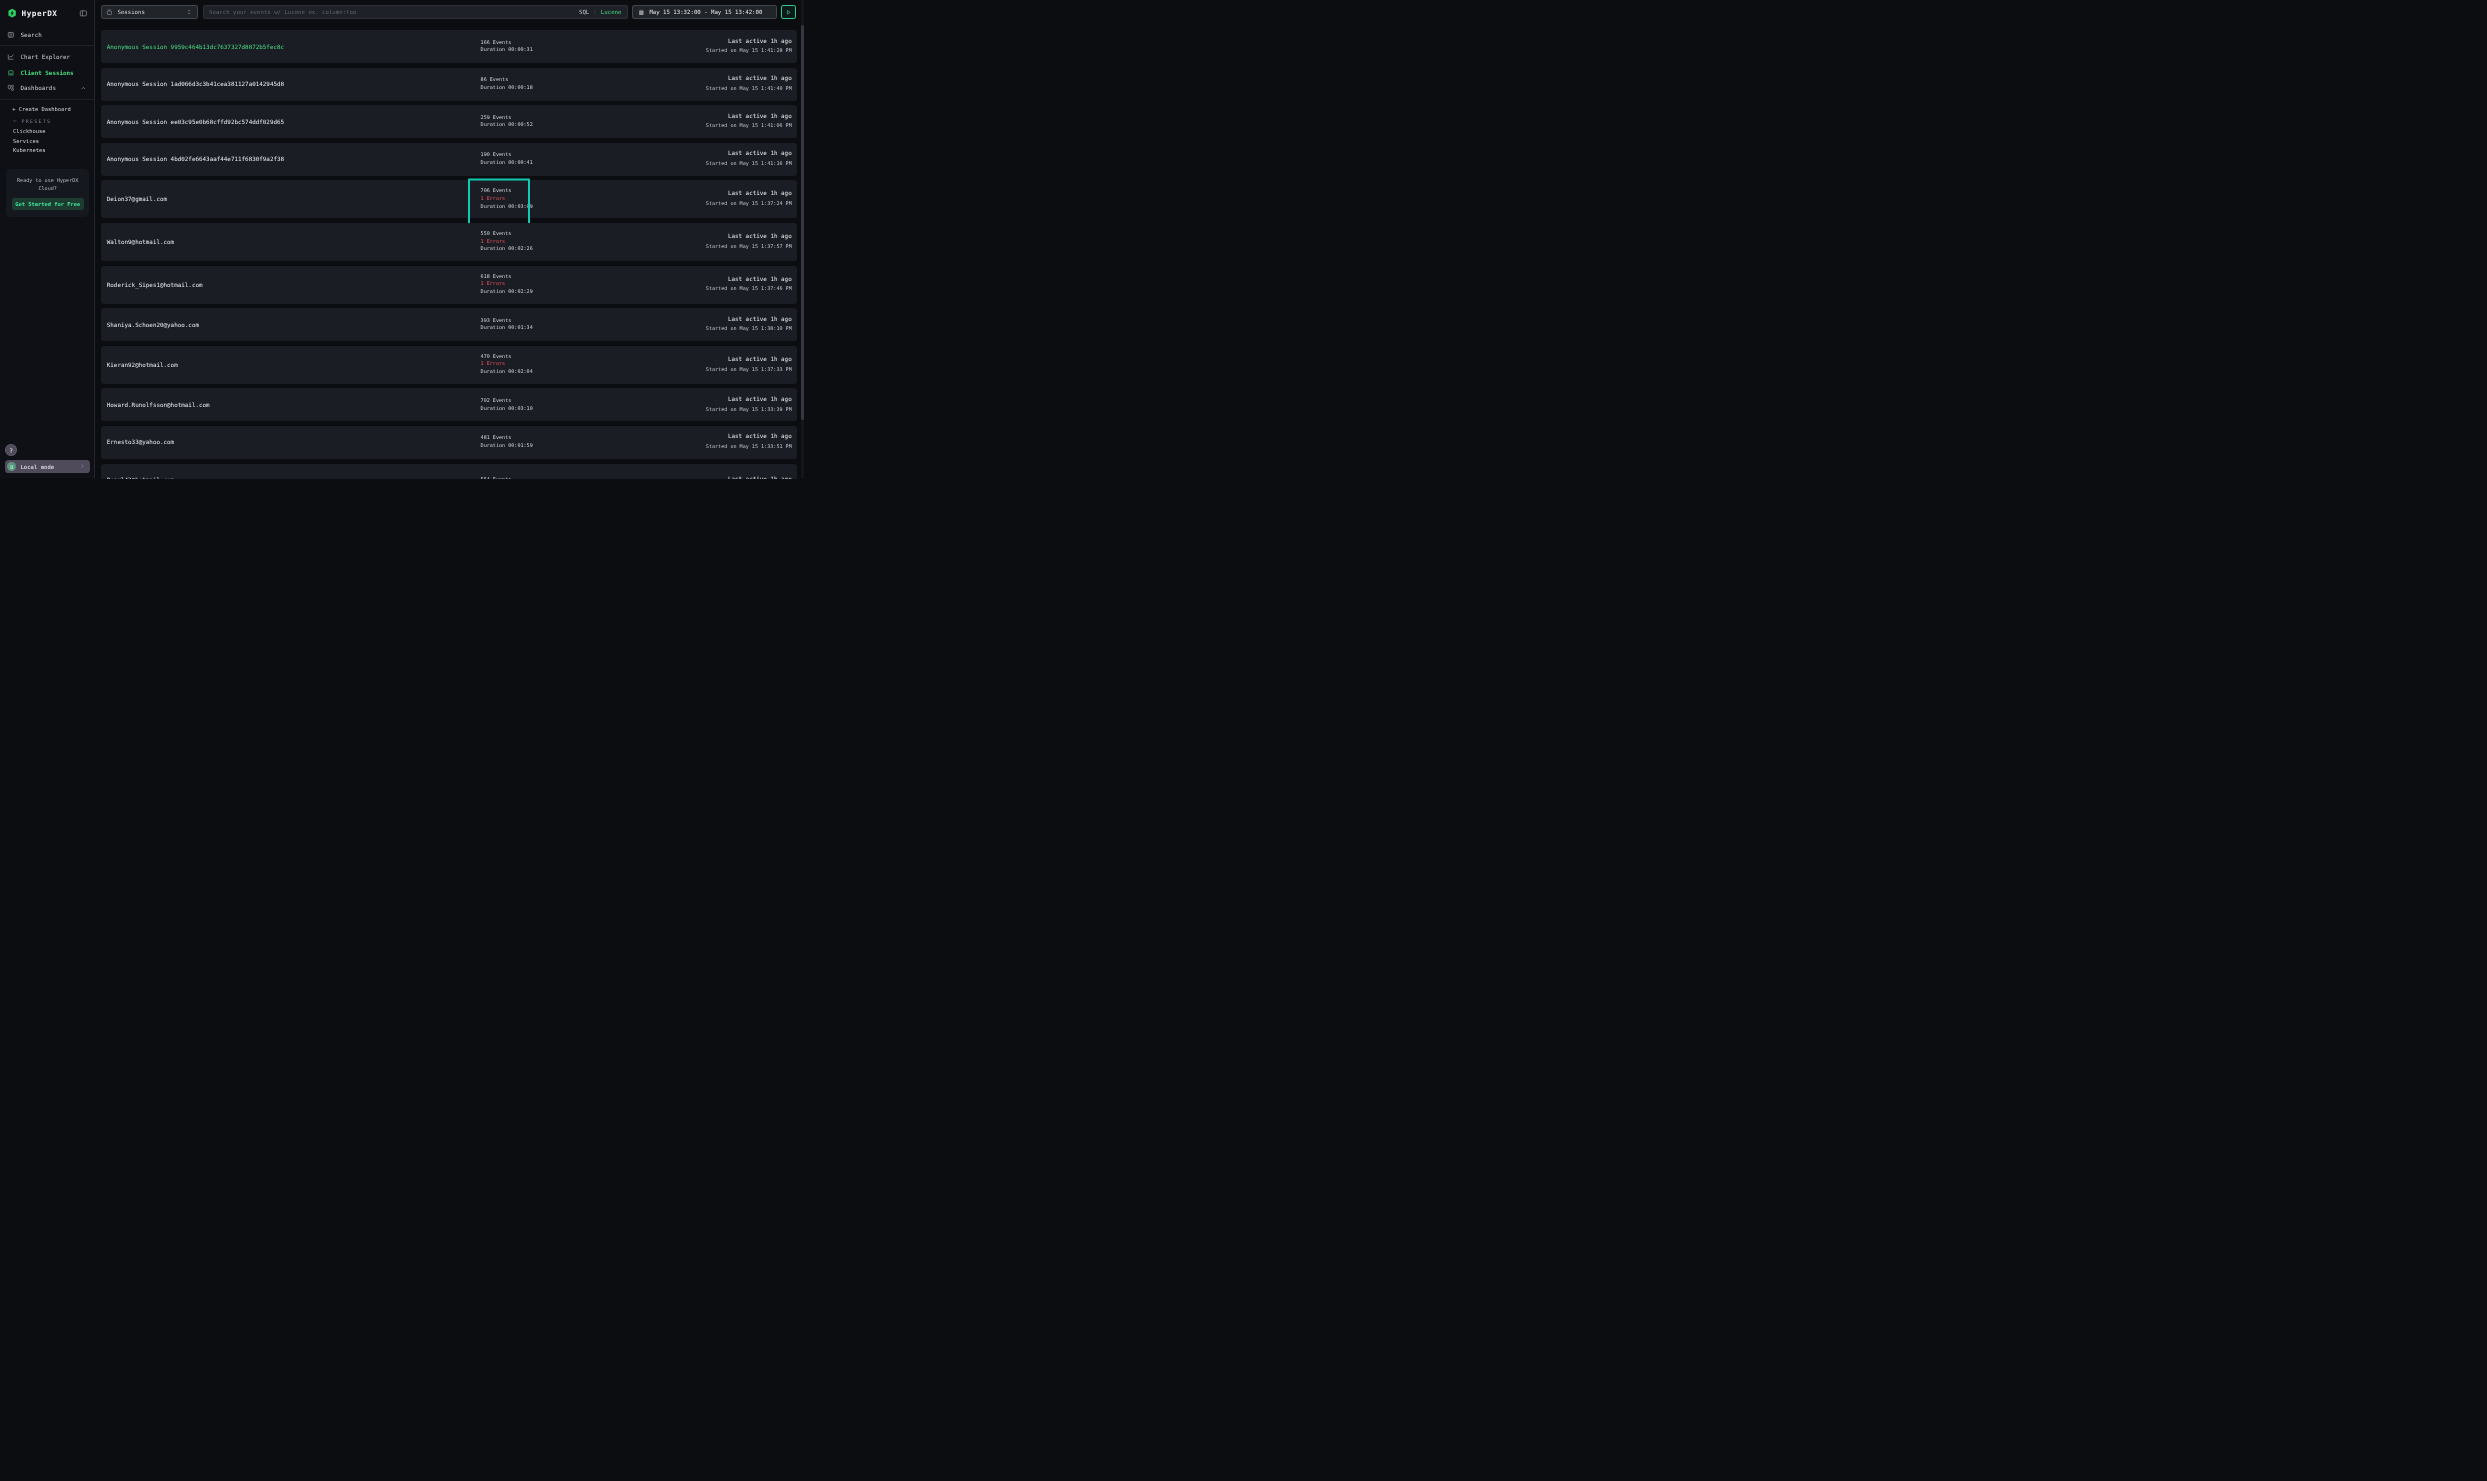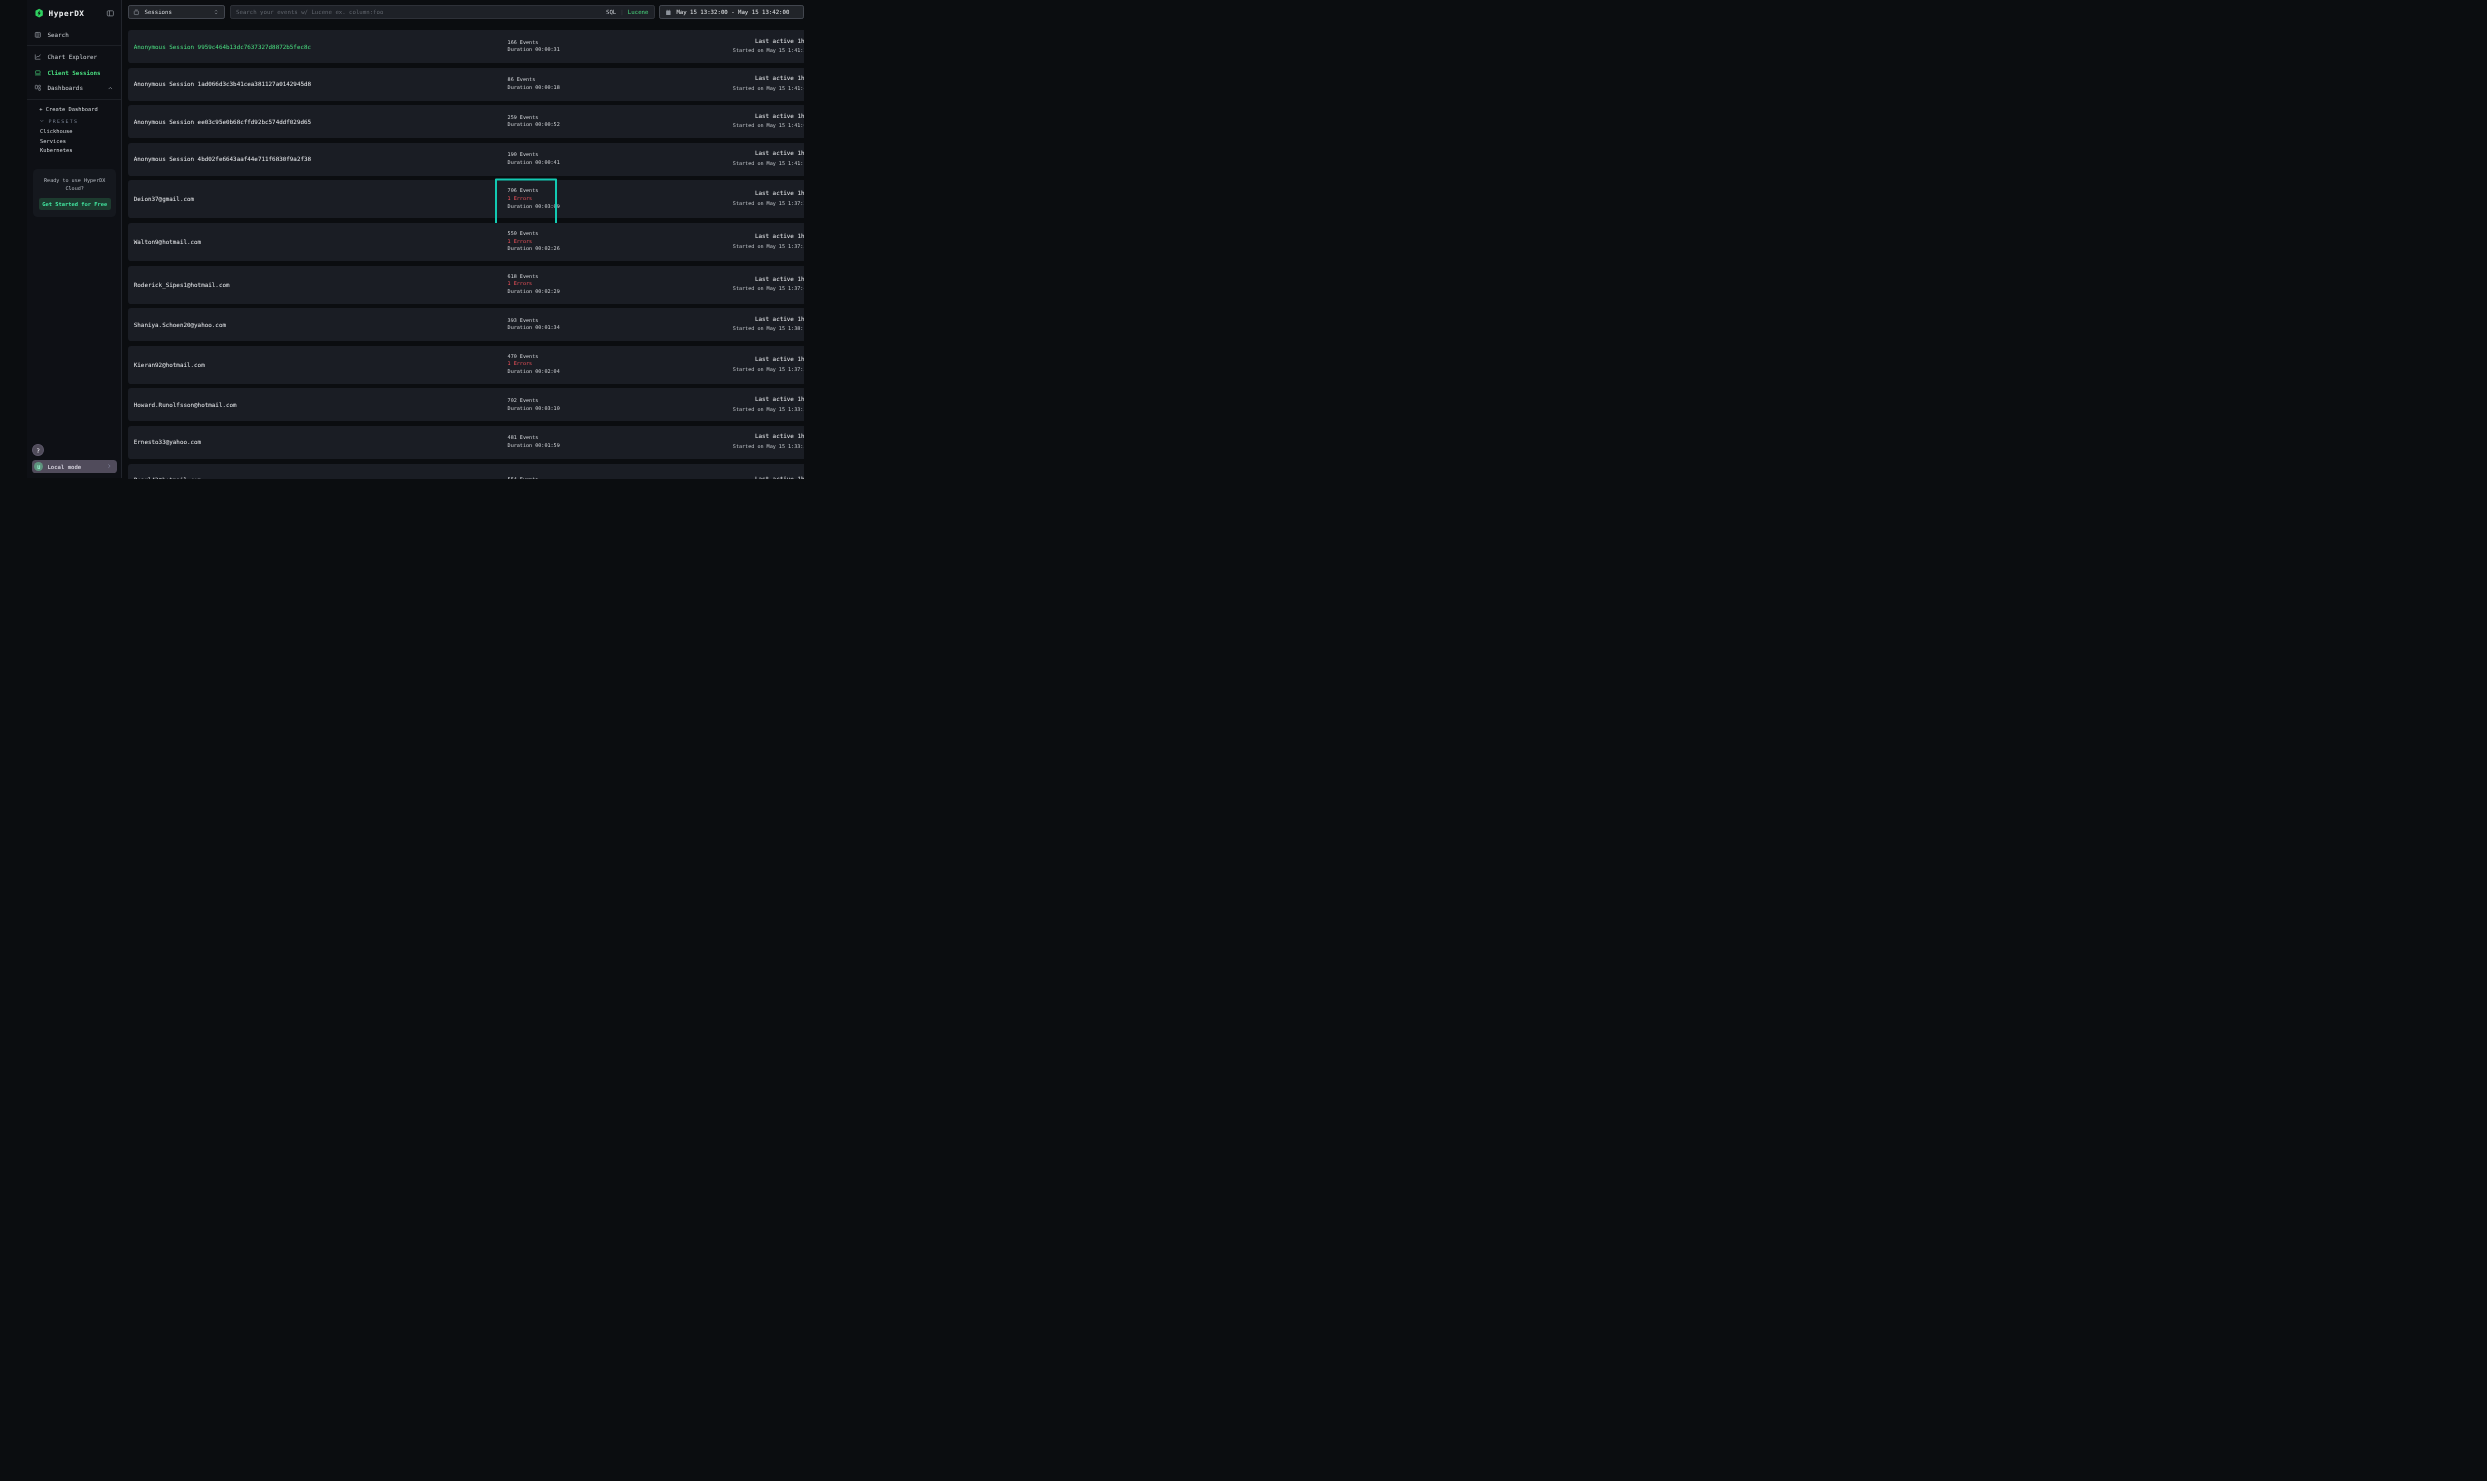--- a/index.html
+++ b/index.html
@@ -4,21 +4,21 @@
 <style>
   * { margin:0; padding:0; box-sizing:border-box; }
   html,body { width:804px; height:479px; }
   body {
     background:#0b0d10;
     overflow:hidden;
     font-family:"DejaVu Sans Mono","Liberation Mono",monospace;
     color:#d7dade;
     --accent:#4ade80; --error:#f4545c; --annotation:#12c9b2;
   }
-  .app { position:relative; width:804px; height:478px;margin-left:27px; }
+  .app { position:relative; width:804px; height:478px; }
 
   
   .sidebar { position:absolute; left:0; top:0; bottom:0; width:95px; background:#0e1015; border-right:0.5px solid #22252c; z-index:5; }
   .sb-header { display:flex; align-items:center; height:27px; padding:0 6.7px; }
   .logo-hex { width:10.3px; height:10.3px; flex:none; }
   .brand { font-weight:bold; font-size:7.7px; color:#eef0f2; margin-left:4.6px; letter-spacing:0.5px; flex:1; }
   .collapse-btn { color:#9aa1a9; width:8.7px; height:8.7px; cursor:pointer; }
   .collapse-btn svg { width:8.7px; height:8.7px; display:block; }
 
   .sb-item { display:flex; align-items:center; height:15.4px; padding:0 7.2px; color:#ccd0d5; font-size:5.9px; gap:5.6px; cursor:pointer; white-space:nowrap; }

